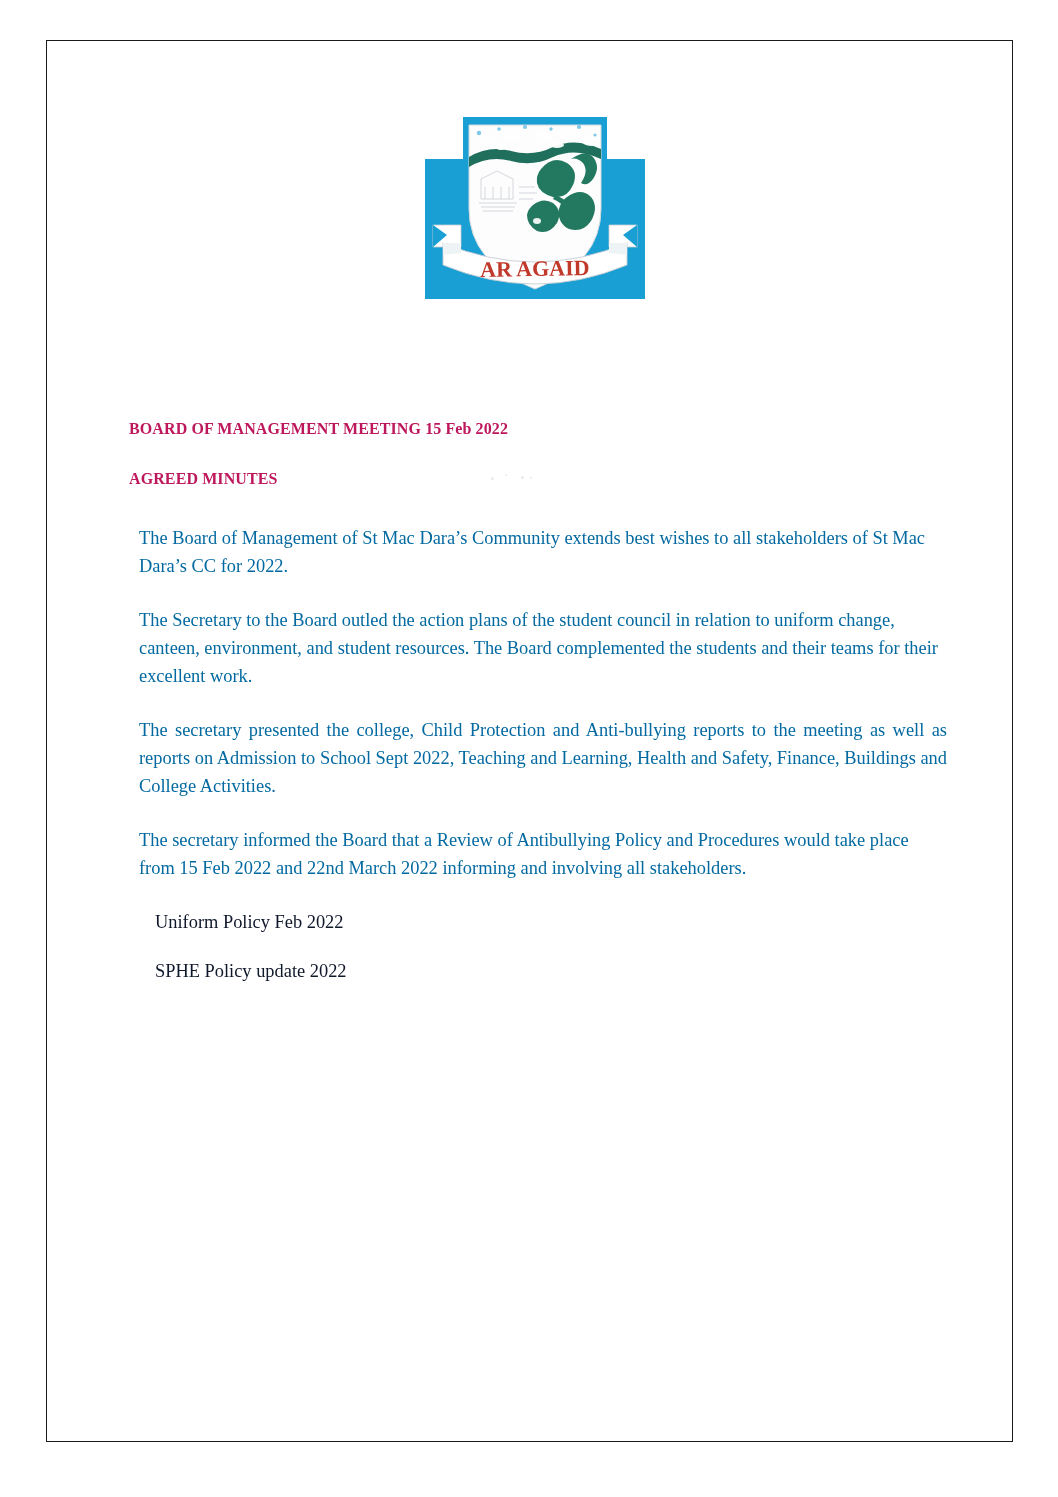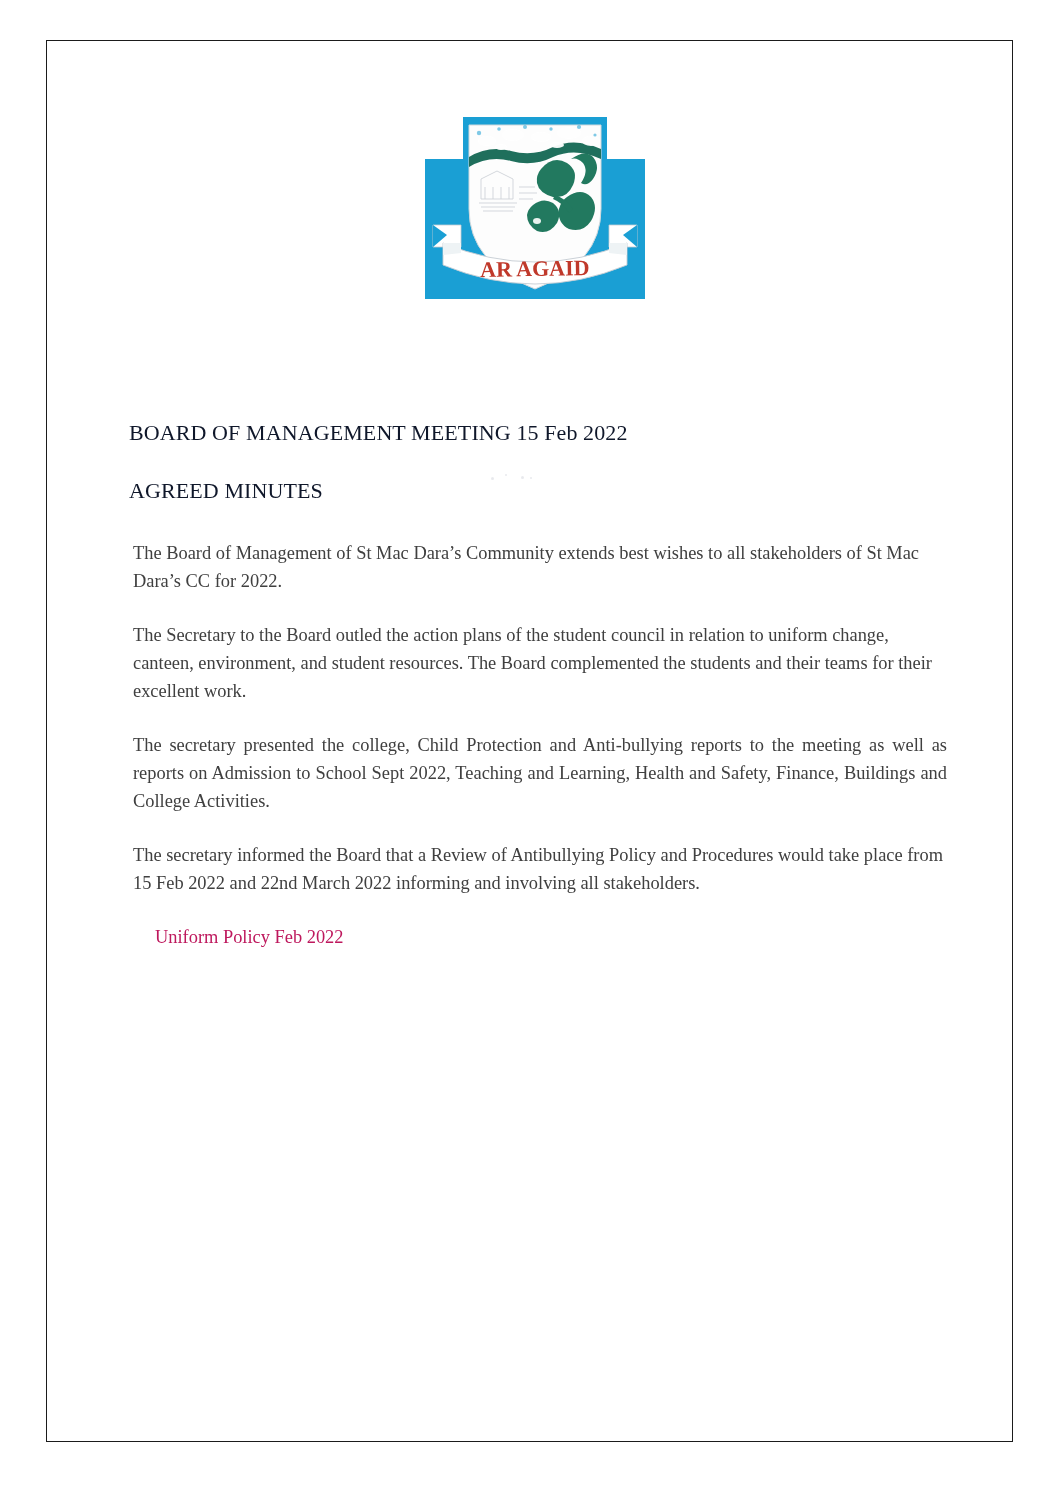--- a/index.html
+++ b/index.html
@@ -48,52 +48,52 @@
 
   
   .doc-body {
     position: absolute;
     left: 128px;
     top: 418px;
     width: 818px;
   }
 
   .doc-heading {
-    font-weight: normal;
-    font-size: 22px;
+    font-weight: bold;
+    font-size: 16px;
     letter-spacing: 0.1px;
     margin: 0 0 30px 0;
     line-height: 1.25;
-    color: #0f172a;
+    color: #be185d;
   }
   .doc-heading.second {
     margin-bottom: 36px;
   }
 
   .para {
     font-size: 18.4px;
     line-height: 1.52;
-    margin: 0 0 26px 4px;
-    color: #404040;
+    margin: 0 0 26px 10px;
+    color: #0369a1;
   }
   .para.justify { text-align: justify; text-justify: inter-word; }
   .para.left { text-align: left; }
 
   .para.tight-after { margin-bottom: 24px; }
 
   .doc-list {
     margin: 26px 0 0 0;
     padding: 0;
     list-style: none;
   }
   .doc-list li {
     font-size: 18.4px;
     line-height: 1.5;
     margin: 0 0 22px 26px;
-    color: #be185d;
+    color: #0f172a;
   }
 
   
   .scan-speckle {
     position: absolute;
     left: 488px;
     top: 472px;
     width: 54px;
     height: 10px;
     opacity: 0.22;
@@ -192,20 +192,21 @@
       <p class="para justify">The secretary presented the college, Child Protection and Anti-bullying reports to the meeting as well as reports on Admission to School Sept 2022, Teaching and Learning, Health and Safety, Finance, Buildings and College Activities.</p>
 
 
       <p class="para left">The secretary informed the Board that a Review of Antibullying Policy and Procedures would take place from 15 Feb 2022 and 22nd March 2022 informing and involving all stakeholders.</p>
 
 
 
 
       <ul class="doc-list">
         <li>Uniform Policy Feb 2022</li>
+        <li>SPHE Policy update 2022</li>
       </ul>
 
     </div>
 
     <div class="scan-speckle" style="left:442px; top:432px;">
       <span></span>
         <span></span>
         <span></span>
         <span></span>
     </div>

